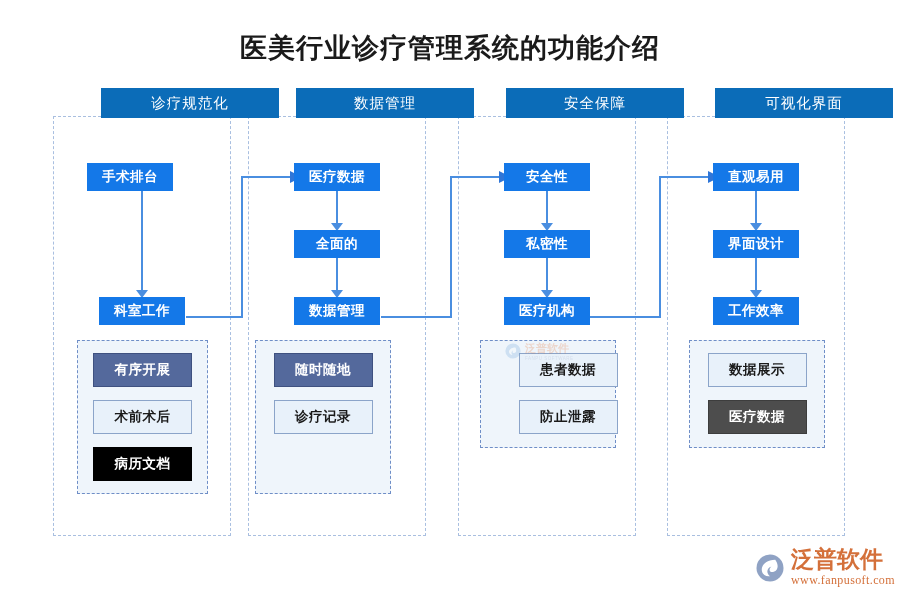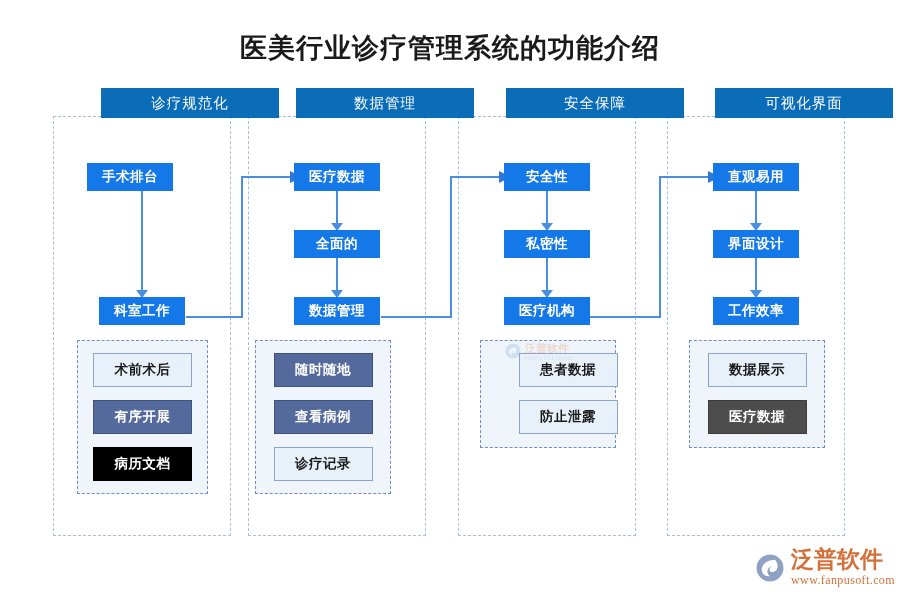--- a/index.html
+++ b/index.html
@@ -180,41 +180,40 @@
   <div class="column col-1">
     <div class="col-dashed"></div>
     <div class="col-header">诊疗规范化</div>
 
     <div class="flow-box fb-a">手术排台</div>
     <div class="v-line seg-long"></div>
     <div class="arrow-head ah-long"></div>
     <div class="flow-box fb-c">科室工作</div>
 
     <div class="sub-panel p1">
+      <div class="sub-box sb-slate">有序开展</div>
       <div class="sub-box sb-light">术前术后</div>
-      <div class="sub-box sb-slate">有序开展</div>
       <div class="sub-box sb-black">病历文档</div>
     </div>
   </div>
 
   <div class="column col-2">
     <div class="col-dashed"></div>
     <div class="col-header">数据管理</div>
 
     <div class="flow-box fb-1">医疗数据</div>
     <div class="v-line seg-short1"></div>
     <div class="arrow-head ah-1"></div>
     <div class="flow-box fb-2">全面的</div>
     <div class="v-line seg-short2"></div>
     <div class="arrow-head ah-2"></div>
     <div class="flow-box fb-3">数据管理</div>
 
     <div class="sub-panel p2">
       <div class="sub-box sb-slate">随时随地</div>
-      <div class="sub-box sb-slate">查看病例</div>
       <div class="sub-box sb-light">诊疗记录</div>
     </div>
   </div>
 
   <div class="column col-3">
     <div class="col-dashed"></div>
     <div class="col-header">安全保障</div>
 
     <div class="flow-box fb-1">安全性</div>
     <div class="v-line seg-short1"></div>

